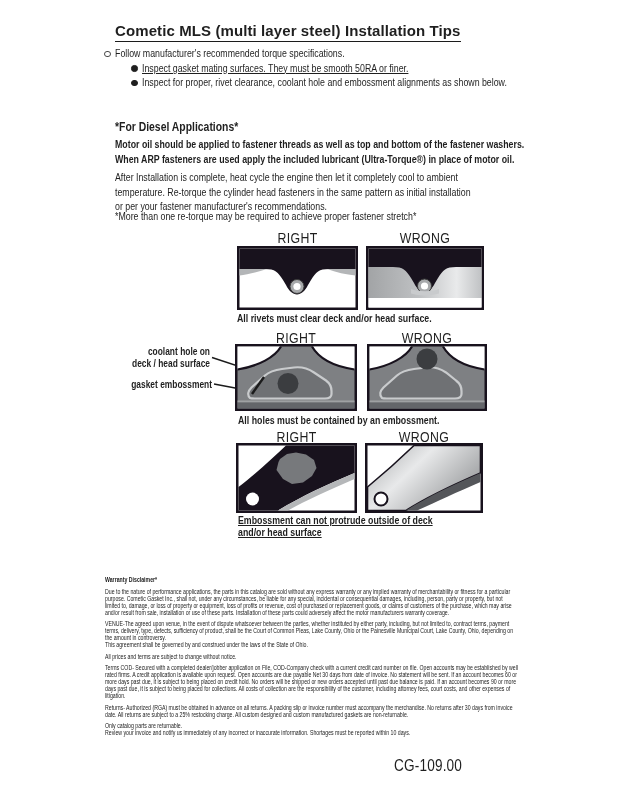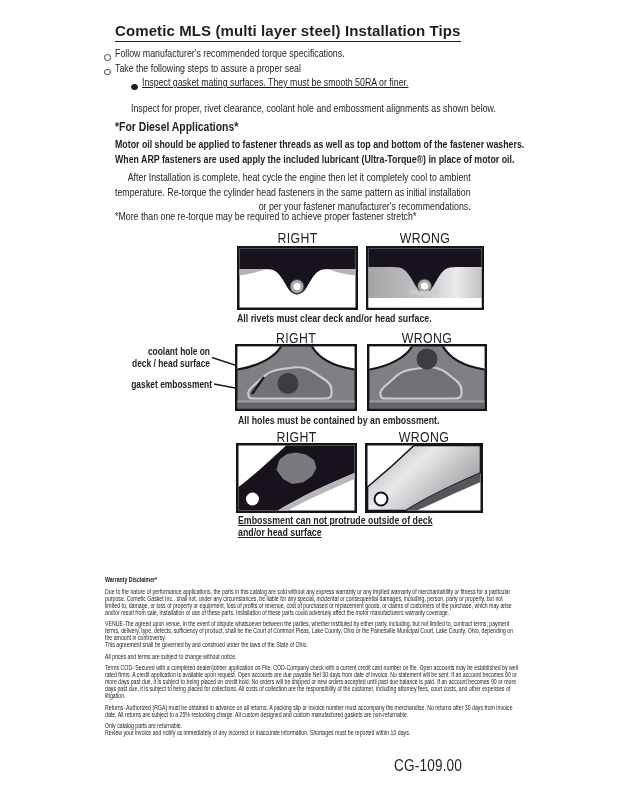--- a/index.html
+++ b/index.html
@@ -12,21 +12,21 @@
   .cx{transform:scaleX(0.80);transform-origin:0 0;}
   .cxr{transform:scaleX(0.80);transform-origin:100% 0;}
   .cxc{transform:scaleX(0.85);transform-origin:50% 0;}
 
   .title{
     font-size:15px;font-weight:bold;white-space:nowrap;
     border-bottom:1.5px solid #1c1c1c;padding-bottom:2px;
     transform:scaleX(0.70);transform-origin:0 0;letter-spacing:.1px;
   }
   .body-line{font-size:11px;line-height:14.6px;white-space:nowrap;}
-  .bullet-row{display:flex;align-items:flex-end;height:14.7px;}
+  .bullet-row{display:flex;align-items:flex-start;height:14.7px;}
   .marker{flex:0 0 auto;width:4.5px;height:4.5px;border-radius:50%;margin:4.5px 4px 0 0;}
   .marker.open{border:1.2px solid #4a4a4a;background:#fff;}
   .marker.fill{background:#1f1f1f;border:1.2px solid #1f1f1f;}
   .heading{font-size:13px;font-weight:bold;white-space:nowrap;}
   .note{font-size:11px;white-space:nowrap;}
 
   .rw-label{font-size:14.5px;letter-spacing:.4px;text-align:center;}
   .caption{font-size:11px;font-weight:bold;white-space:nowrap;line-height:11.5px;}
   .annot{font-size:10.5px;font-weight:bold;line-height:11.5px;text-align:right;white-space:nowrap;}
 
@@ -45,42 +45,38 @@
 
   <div class="abs" style="left:115px;top:22px;">
     <span class="title">Cometic MLS (multi layer steel) Installation Tips</span>
   </div>
 
   <div class="abs" style="left:104px;top:46px;">
     <div class="bullet-row">
       <span class="marker open"></span>
       <span class="body-line cx">Follow manufacturer's recommended torque specifications.</span>
     </div>
-    <div class="bullet-row">
-      <span class="marker open"></span>
-      <span class="body-line cx">Take the following steps to assure a proper seal</span>
-    </div>
     <div class="bullet-row" style="margin-left:27px;text-decoration:underline;">
       <span class="marker fill"></span>
       <span class="body-line cx">Inspect gasket mating surfaces.  They must be smooth 50RA or finer.</span>
     </div>
-    <div class="bullet-row" style="margin-left:27px;flex-direction:column;">
+    <div class="bullet-row" style="margin-left:27px;">
       <span class="marker fill"></span>
       <span class="body-line cx">Inspect for proper, rivet clearance, coolant hole and embossment alignments as shown below.</span>
     </div>
   </div>
 
   <div class="abs heading cx" style="left:115px;top:119px;">*For Diesel Applications*</div>
 
   <div class="abs" style="left:115px;top:137px;font-weight:bold;">
     <div class="body-line cx">Motor oil should be applied to fastener threads as well as top and bottom of the fastener washers.</div>
     <div class="body-line cx">When ARP fasteners are used apply the included lubricant (Ultra-Torque®) in place of motor oil.</div>
   </div>
 
-  <div class="abs" style="left:115px;top:170px;text-align:right;">
+  <div class="abs" style="left:115px;top:170px;">
     <div class="body-line cx">After Installation is complete, heat cycle the engine then let it completely cool to ambient</div>
     <div class="body-line cx">temperature. Re-torque the cylinder head fasteners in the same pattern as initial installation</div>
     <div class="body-line cx">or per your fastener manufacturer's recommendations.</div>
   </div>
 
   <div class="abs note cx" style="left:115px;top:210px;">*More than one re-torque may be required to achieve proper fastener stretch*</div>
 
   <div class="abs rw-label cxc" style="left:237px;top:230px;width:121px;">RIGHT</div>
   <div class="abs rw-label cxc" style="left:366px;top:230px;width:118px;">WRONG</div>
 

